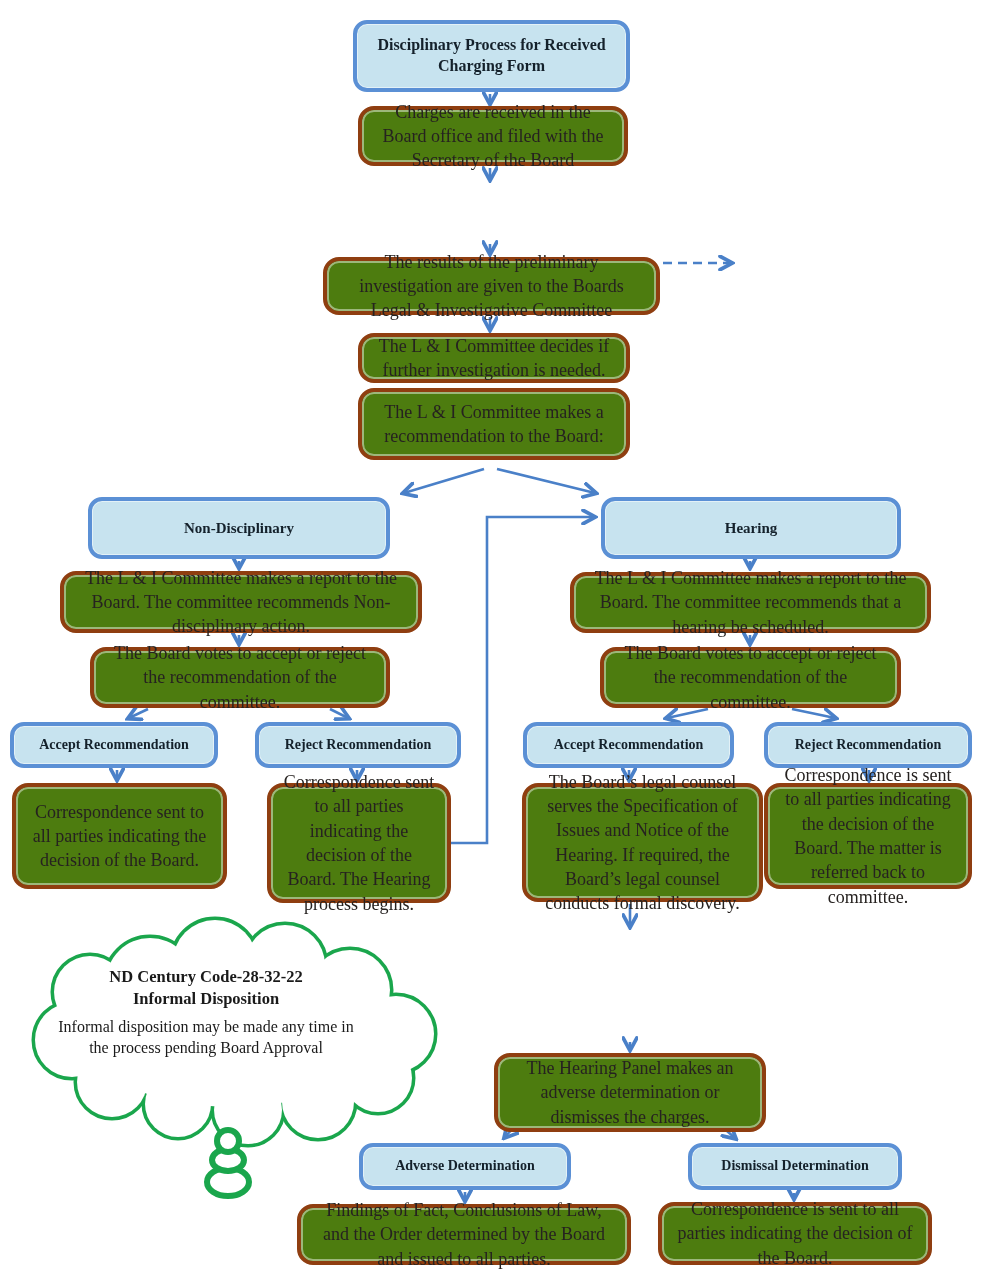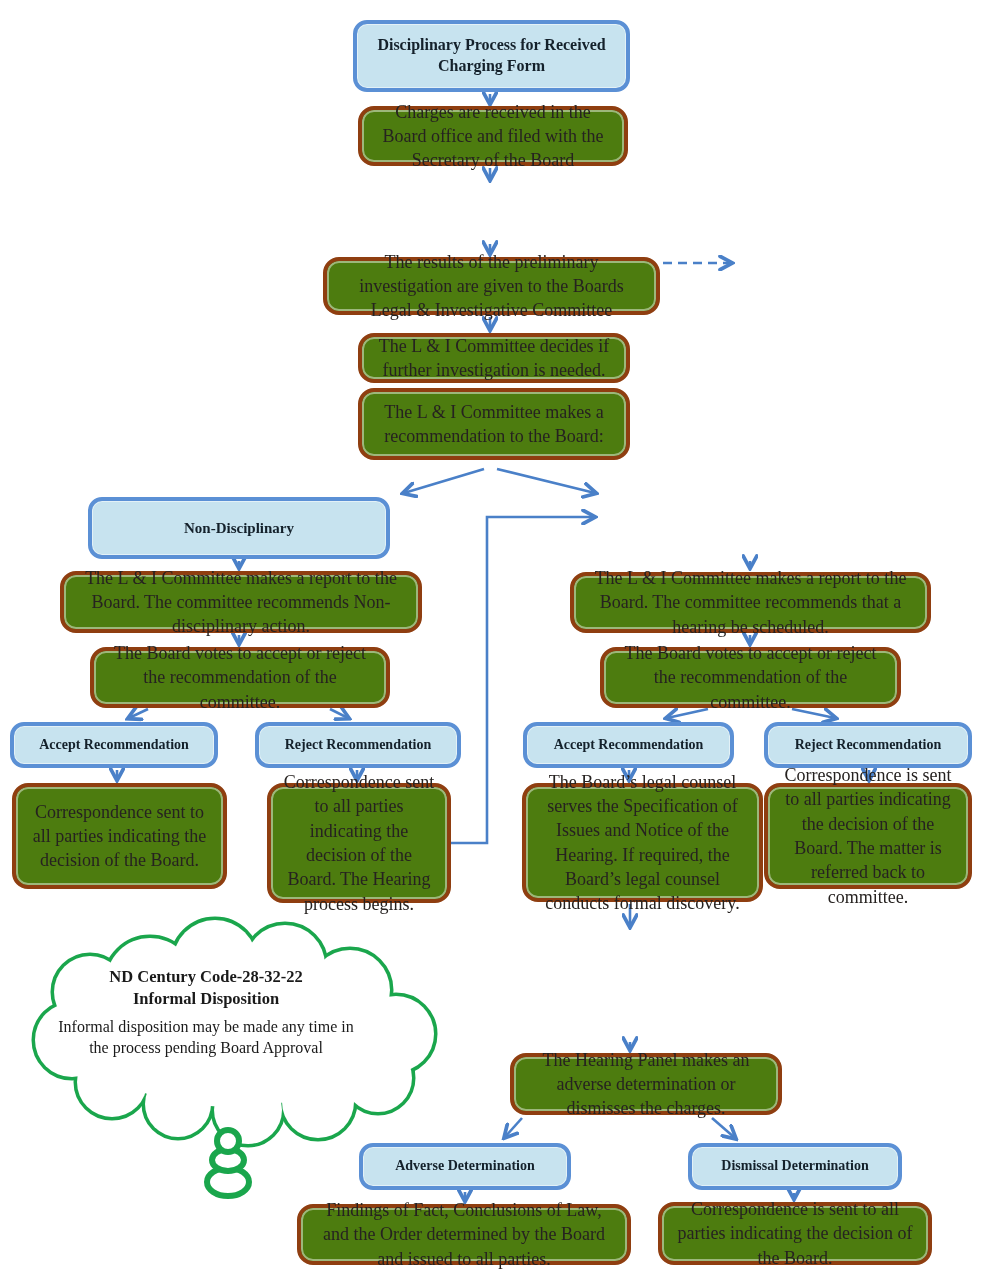--- a/index.html
+++ b/index.html
@@ -135,20 +135,23 @@
   </div>
 
   <div class="box tan" style="left:358px;top:388px;width:272px;height:72px;">
     <div>The L &amp; I Committee makes a recommendation to the Board:</div>
   </div>
 
   <div class="box blue big" style="left:88px;top:497px;width:302px;height:62px;">
     <div>Non-Disciplinary</div>
   </div>
 
+  <div class="box blue big" style="left:601px;top:497px;width:300px;height:62px;">
+    <div>Hearing</div>
+  </div>
 
   <div class="box tan" style="left:60px;top:571px;width:362px;height:62px;">
     <div>The L &amp; I Committee makes a report to the Board.  The committee recommends Non-disciplinary action.</div>
   </div>
 
   <div class="box tan" style="left:570px;top:572px;width:361px;height:61px;">
     <div>The L &amp; I Committee makes a report to the Board.  The committee recommends that a hearing be scheduled.</div>
   </div>
 
   <div class="box tan" style="left:90px;top:647px;width:300px;height:61px;">
@@ -185,21 +188,21 @@
 
   <div class="box tan" style="left:510px;top:783px;width:241px;height:119px;margin-left:12px;">
     <div>The Board’s legal counsel serves the Specification of Issues and Notice of the Hearing.  If required, the Board’s legal counsel conducts formal discovery.</div>
   </div>
 
   <div class="box tan" style="left:764px;top:783px;width:208px;height:106px;">
     <div>Correspondence is sent to all parties indicating the decision of the Board.  The matter is referred back to committee.</div>
   </div>
 
 
-  <div class="box tan" style="left:494px;top:1053px;width:272px;height:62px;margin-left:16px;">
+  <div class="box tan" style="left:494px;top:1053px;width:272px;height:79px;">
     <div>The Hearing Panel makes an adverse determination or dismisses the charges.</div>
   </div>
 
   <div class="box blue" style="left:359px;top:1143px;width:212px;height:47px;">
     <div>Adverse Determination</div>
   </div>
 
   <div class="box blue" style="left:688px;top:1143px;width:214px;height:47px;">
     <div>Dismissal Determination</div>
   </div>

